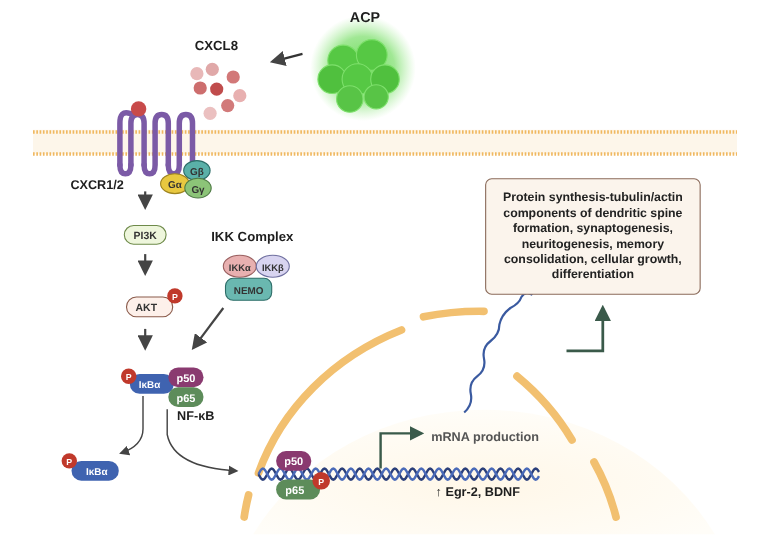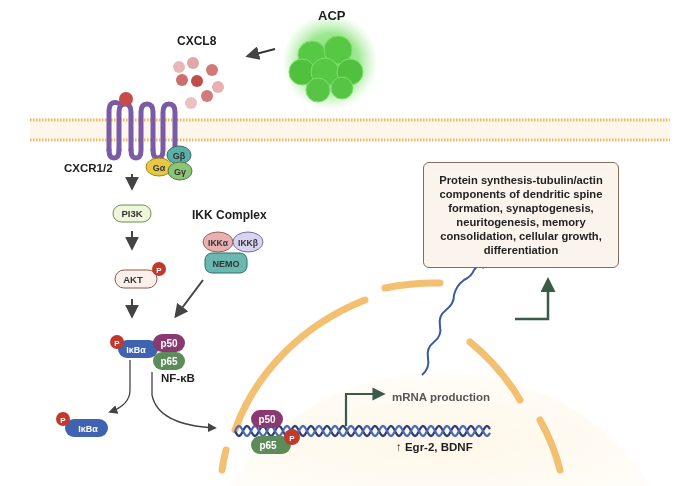--- a/index.html
+++ b/index.html
@@ -2,21 +2,21 @@
 <html><head>
 <meta charset="utf-8">
 <style>
   html, body { margin:0; padding:0; background:#ffffff; }
   body { width:690px; height:486px; position:relative; overflow:hidden; font-family:"Liberation Sans", sans-serif; }
   svg { position:absolute; left:0; top:0; }
   .lbl { font-family:"Liberation Sans", sans-serif; font-weight:bold; fill:#1e1e1e; }
   .plbl { font-family:"Liberation Sans", sans-serif; font-weight:bold; fill:#ffffff; }
   .dlbl { font-family:"Liberation Sans", sans-serif; font-weight:bold; fill:#333; }
   #outcome-box {
-    position:absolute; left:423px; top:162px; width:196px; height:106px;
+    position:absolute; left:441px; top:162px; width:196px; height:106px;
     background:#fbf4ec; border:1.5px solid #8a6a5a; border-radius:6px;
     box-sizing:border-box; display:flex; align-items:center; justify-content:center;
     text-align:center; font-weight:bold; font-size:11.2px; line-height:14px; color:#222; padding:2px 4px;
   }
 </style>
 </head>
 <body>
 
 <svg width="690" height="486" viewBox="0 0 690 486">
   <defs>

